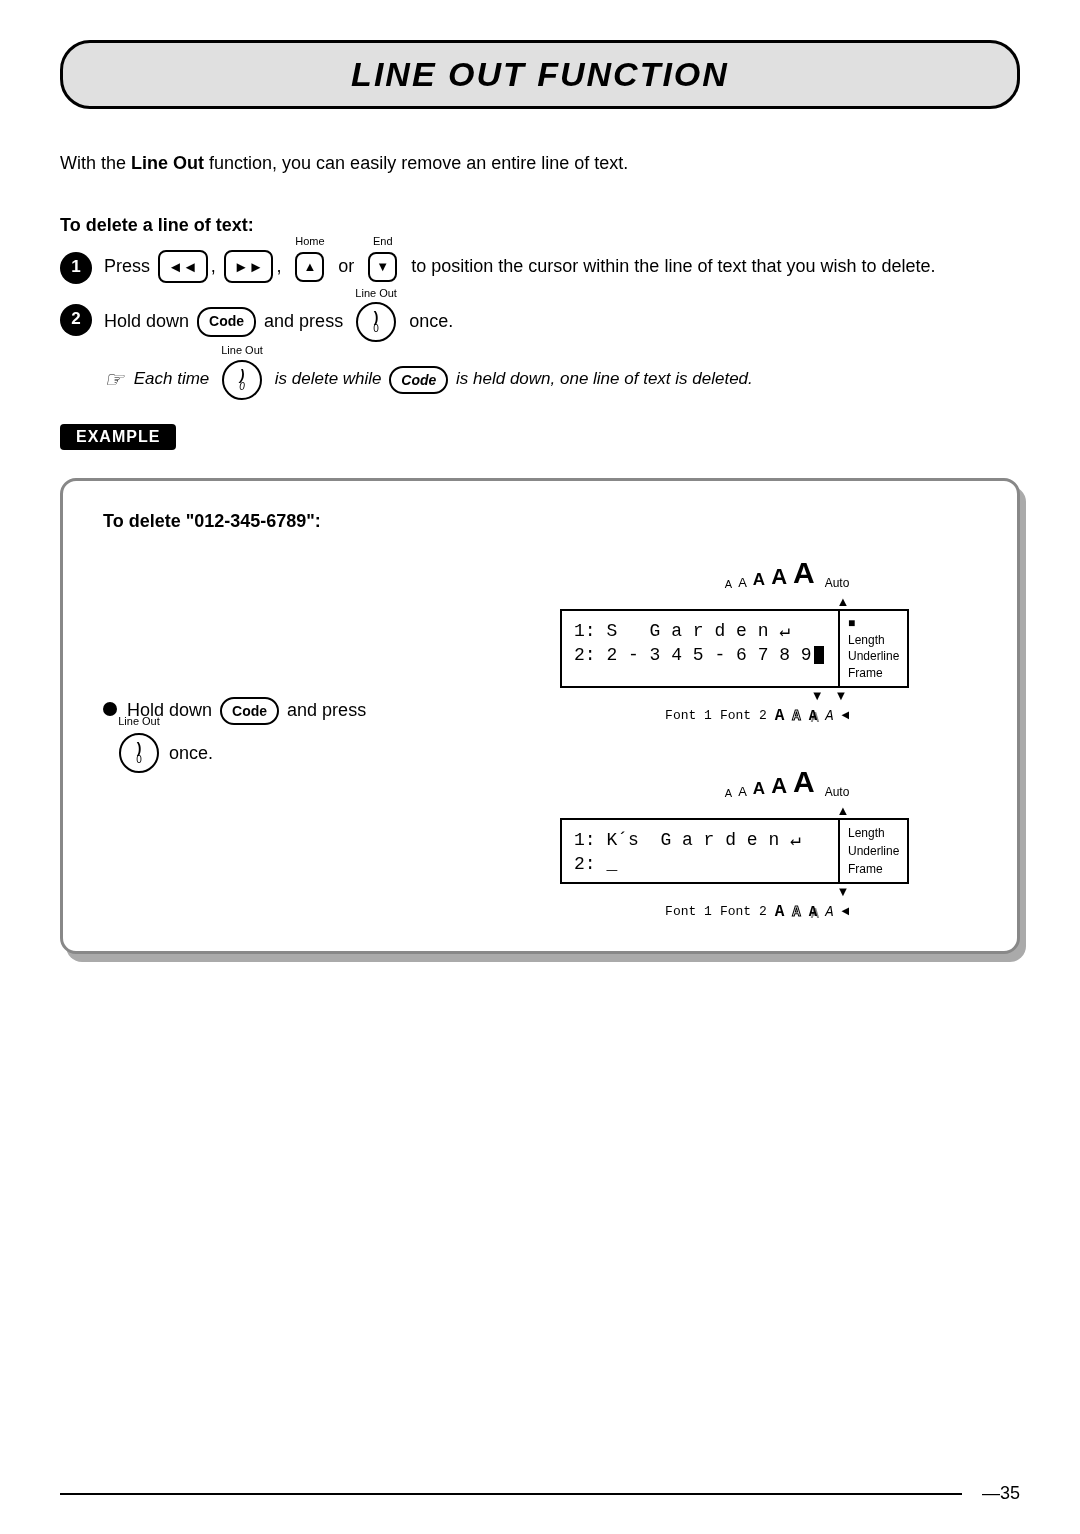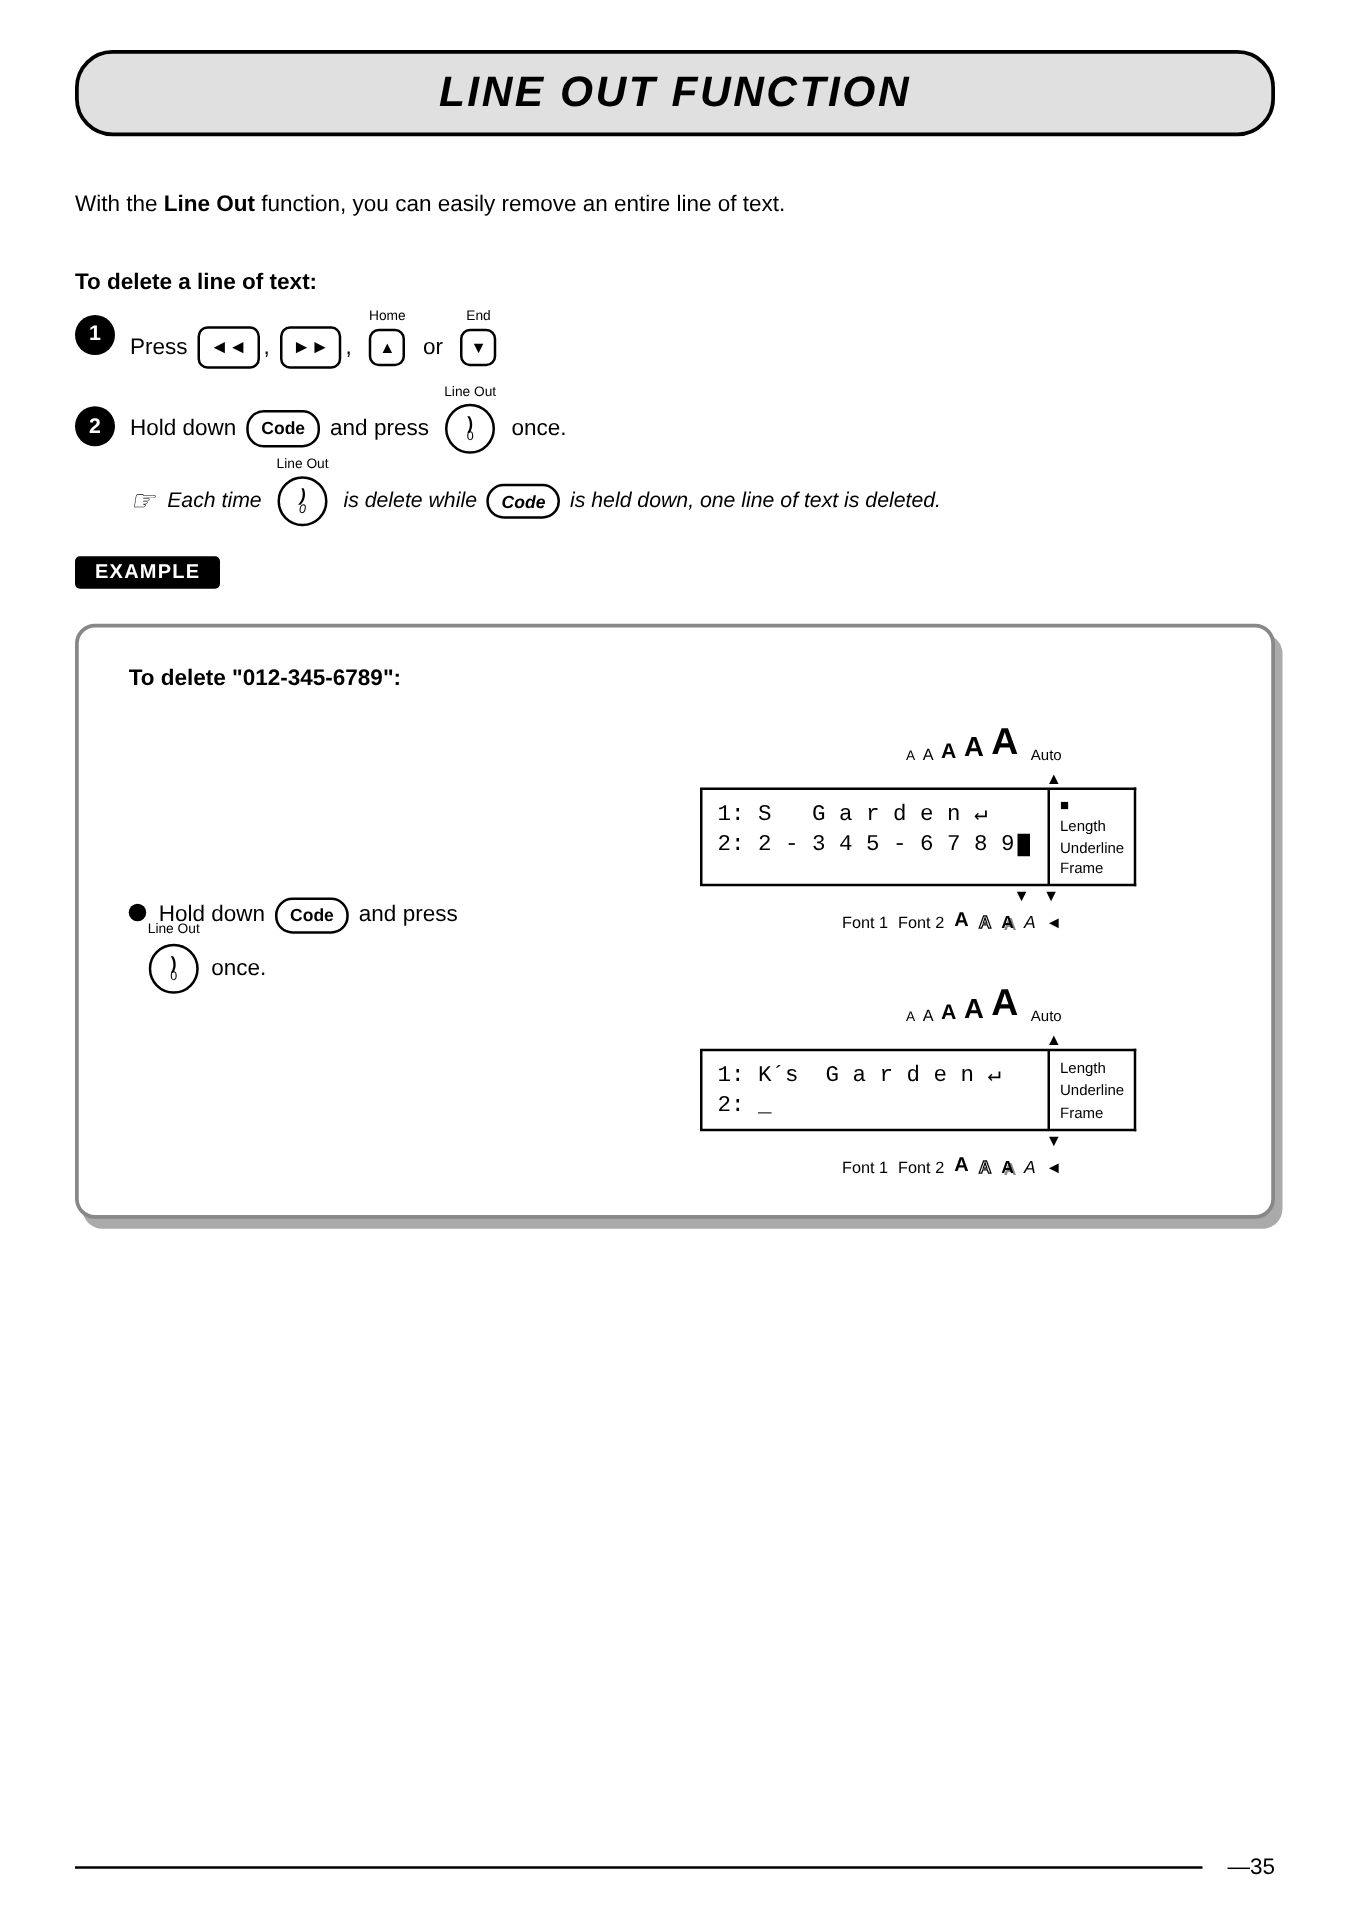--- a/index.html
+++ b/index.html
@@ -223,20 +223,21 @@
     .lcd-right-labels .rl-item {
       line-height: 1.4;
     }
     .lcd-font-row {
       font-size: 13px;
       margin-top: 4px;
       display: flex;
       gap: 8px;
       align-items: center;
       padding-right: 60px;
+      font-family: Liberation Mono, monospace;
     }
     .lcd-font-bold { font-weight: 900; font-size: 16px; }
 
     
     .example-two-col {
       display: flex;
       gap: 40px;
       align-items: flex-start;
     }
     .example-left {
@@ -330,34 +331,35 @@
 
     <div class="step">
       <div class="step-num">1</div>
       <div class="step-content">
         <span>Press </span>
         
         <span class="btn-arrow-left">◄◄</span>,
         
         <span class="btn-arrow-left">►► </span>,
         
-        <span class="relative" style="display:inline-block; margin:12px 6px;">
+        <span class="relative" style="display:inline-block; margin:0 6px;">
           <span style="position:absolute; top:-18px; left:50%; transform:translateX(-50%); font-size:11px; white-space:nowrap;">Home</span>
           <span class="btn-arrow-up-down">
             <span style="font-size:13px;">▲</span>
           </span>
         </span>
         <span> or </span>
         
         <span class="relative" style="display:inline-block; margin:0 6px;">
           <span style="position:absolute; top:-18px; left:50%; transform:translateX(-50%); font-size:11px; white-space:nowrap;">End</span>
           <span class="btn-arrow-up-down">
             <span style="font-size:13px;">▼</span>
           </span>
         </span>
+        <span> to position the cursor within the line of text that you wish to delete.</span>
       </div>
     </div>
 
     <div class="step">
       <div class="step-num">2</div>
       <div class="step-content">
         <span>Hold down </span>
         <span class="btn-oval">Code</span>
         <span> and press </span>
         <span class="relative" style="display:inline-block; margin:0 6px;">

